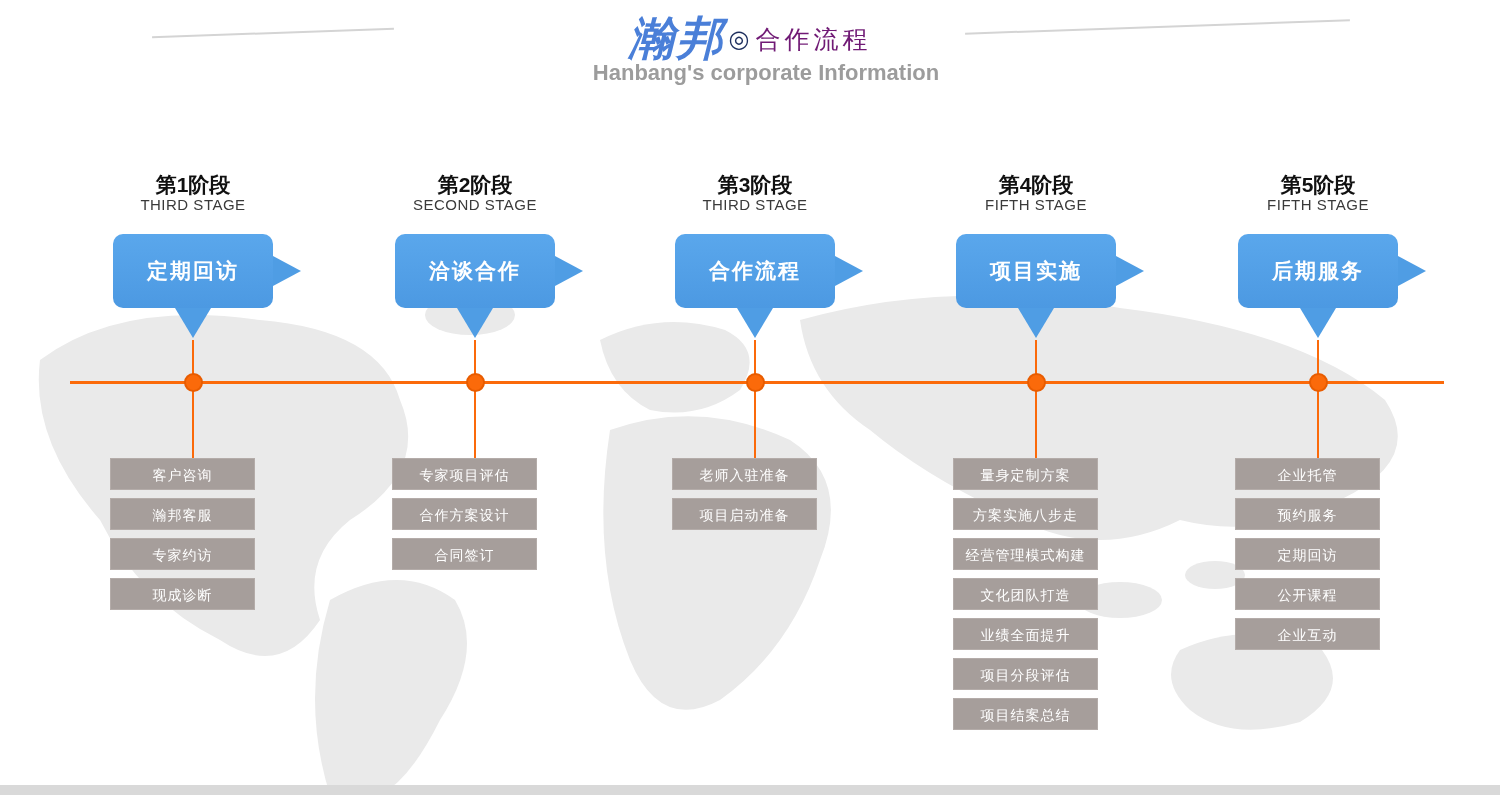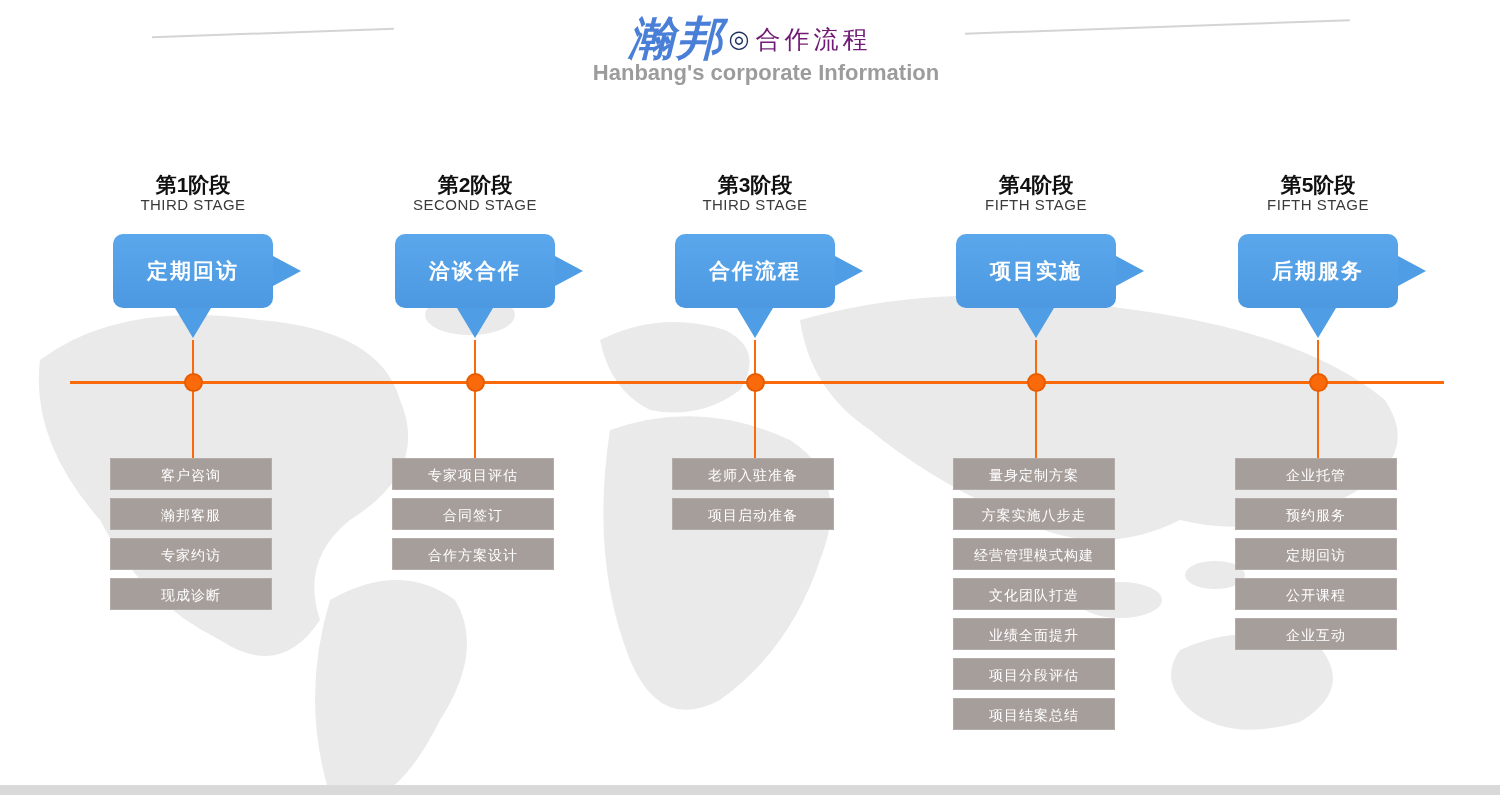--- a/index.html
+++ b/index.html
@@ -36,21 +36,21 @@
                border-top:15px solid transparent;border-bottom:15px solid transparent;
                border-left:28px solid #4f9de4;}
   .tail-down{position:absolute;top:100%;left:50%;margin-left:-18px;width:0;height:0;
              border-left:18px solid transparent;border-right:18px solid transparent;
              border-top:30px solid #4f9de4;}
   .connector{position:absolute;left:82px;top:340px;width:2px;height:118px;background:#fb6a0a;z-index:1;}
   .dot{position:absolute;left:74px;top:373px;width:15px;height:15px;border-radius:50%;
        background:#fb6a0a;border:2px solid #e85c00;z-index:4;}
 
   
-  .items{position:absolute;top:458px;left:0;width:162px;}
+  .items{position:absolute;top:458px;left:0;width:145px;}
   .item{height:32px;line-height:32px;margin-bottom:8px;background:#a69e9b;border:1px solid #b4aca9;
         box-sizing:border-box;color:#fff;font-size:14px;text-align:center;letter-spacing:1px;}
 
   .footer-bar{position:absolute;left:0;bottom:0;width:100%;height:10px;background:#d9d9d9;z-index:5;}
 </style>
 </head>
 <body>
 
 <div class="canvas">
 
@@ -101,22 +101,22 @@
     <div class="stage-en">SECOND STAGE</div>
     <div class="connector"></div>
     <div class="bubble">
       <span class="bubble-label">洽谈合作</span>
       <span class="arrow-right"></span>
       <span class="tail-down"></span>
     </div>
     <div class="dot"></div>
     <div class="items">
       <div class="item">专家项目评估</div>
+      <div class="item">合作方案设计</div>
       <div class="item">合同签订</div>
-      <div class="item">合作方案设计</div>
     </div>
   </div>
 
   <div class="stage" style="left:672px">
     <div class="stage-cn">第3阶段</div>
     <div class="stage-en">THIRD STAGE</div>
     <div class="connector"></div>
     <div class="bubble">
       <span class="bubble-label">合作流程</span>
       <span class="arrow-right"></span>

